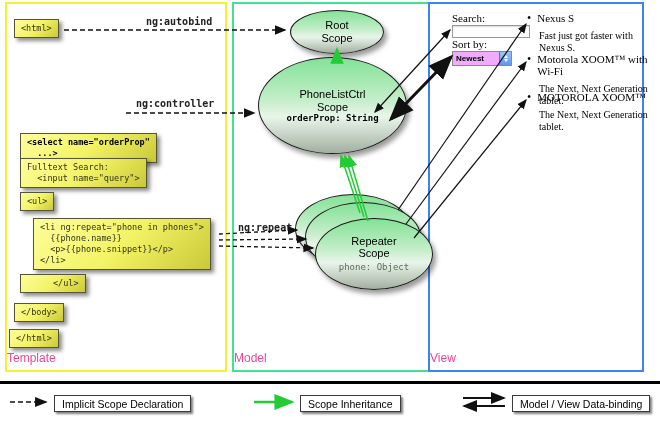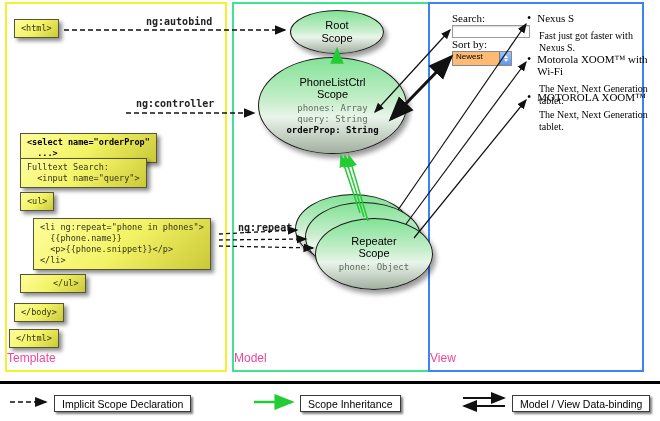--- a/index.html
+++ b/index.html
@@ -32,22 +32,22 @@
              color:#000;white-space:pre;}
   .ell-props{font-family:"DejaVu Sans Mono",monospace;font-size:9px;line-height:1.25;
              color:#5c6e5c;white-space:pre;margin-top:2px;}
   .ell-props-bold{font-family:"DejaVu Sans Mono",monospace;font-size:9px;font-weight:bold;
                   color:#000;white-space:pre;}
   
   .serif{font-family:"Liberation Serif",serif;}
   .view-label{position:absolute;font-size:11px;color:#000;}
   .search-box{position:absolute;width:76px;height:11px;background:#fff;border:1px solid #999;
               box-shadow:inset 0 1px 1px rgba(0,0,0,.15);}
-  .dropdown{position:absolute;width:58px;height:13px;background:#fdba74;border:1px solid #8a8a8a;
-            display:flex;align-items:flex-start;font-size:8px;}
+  .dropdown{position:absolute;width:58px;height:13px;background:#f0abfc;border:1px solid #8a8a8a;
+            display:flex;align-items:center;font-size:8px;font-weight:bold;}
   .dropdown .dd-text{flex:1;padding-left:3px;color:#000;font-family:"Liberation Sans",sans-serif;}
   .dd-stepper{width:11px;height:100%;background:linear-gradient(180deg,#9cc3fb,#5e97ef);
               border-left:1px solid #7a7a7a;display:flex;flex-direction:column;
               align-items:center;justify-content:center;gap:1px;}
   .tri-up{width:0;height:0;border-left:2.5px solid transparent;border-right:2.5px solid transparent;
           border-bottom:3px solid #fff;}
   .tri-dn{width:0;height:0;border-left:2.5px solid transparent;border-right:2.5px solid transparent;
           border-top:3px solid #fff;}
   .view-item{position:absolute;left:527px;width:122px;}
   .vi-row{display:flex;}
@@ -95,22 +95,20 @@
   <div class="edgelabel" style="left:238px;top:222px;">ng:repeat</div>
 
   <div class="ellipse" style="left:290px;top:10px;width:92px;height:42px;">
     <div class="ell-title">Root
 Scope</div>
   </div>
 
   <div class="ellipse" style="left:258px;top:57px;width:147px;height:95px;">
     <div class="ell-title">PhoneListCtrl
 Scope</div>
-    <div class="ell-props">phones: Array
-query: String</div>
     <div class="ell-props-bold">orderProp: String</div>
   </div>
 
   <div class="ellipse" style="left:295px;top:194px;width:114px;height:68px;"></div>
   <div class="ellipse" style="left:305px;top:202px;width:114px;height:68px;"></div>
   <div class="ellipse" style="left:315px;top:218px;width:116px;height:70px;">
     <div class="ell-title">Repeater
 Scope</div>
     <div class="ell-props">phone: Object</div>
   </div>

